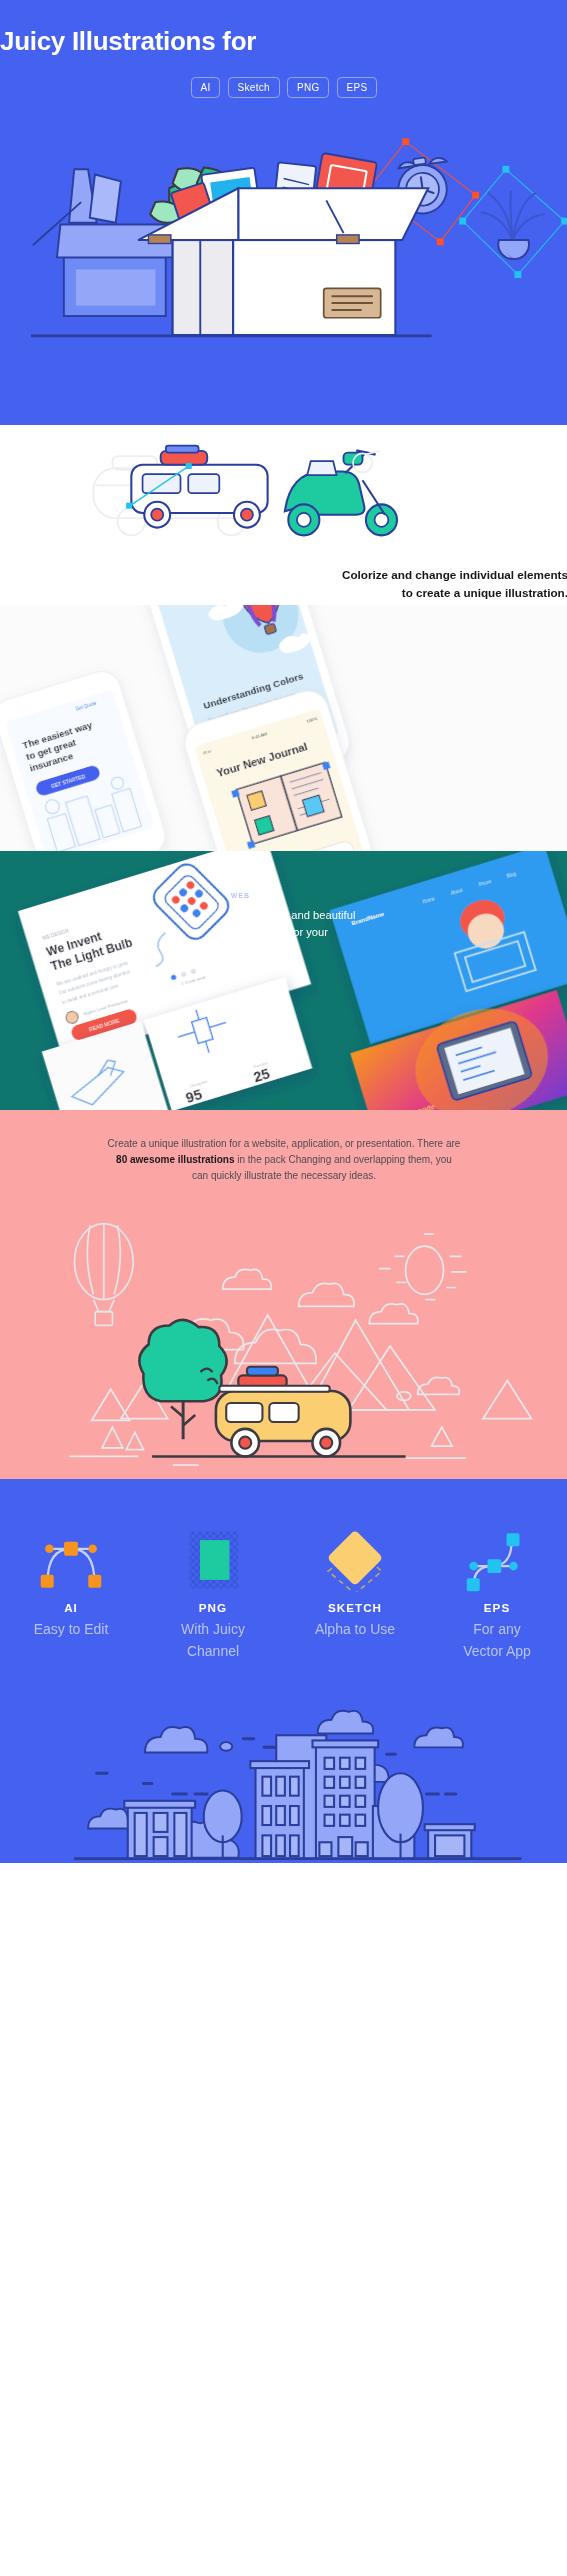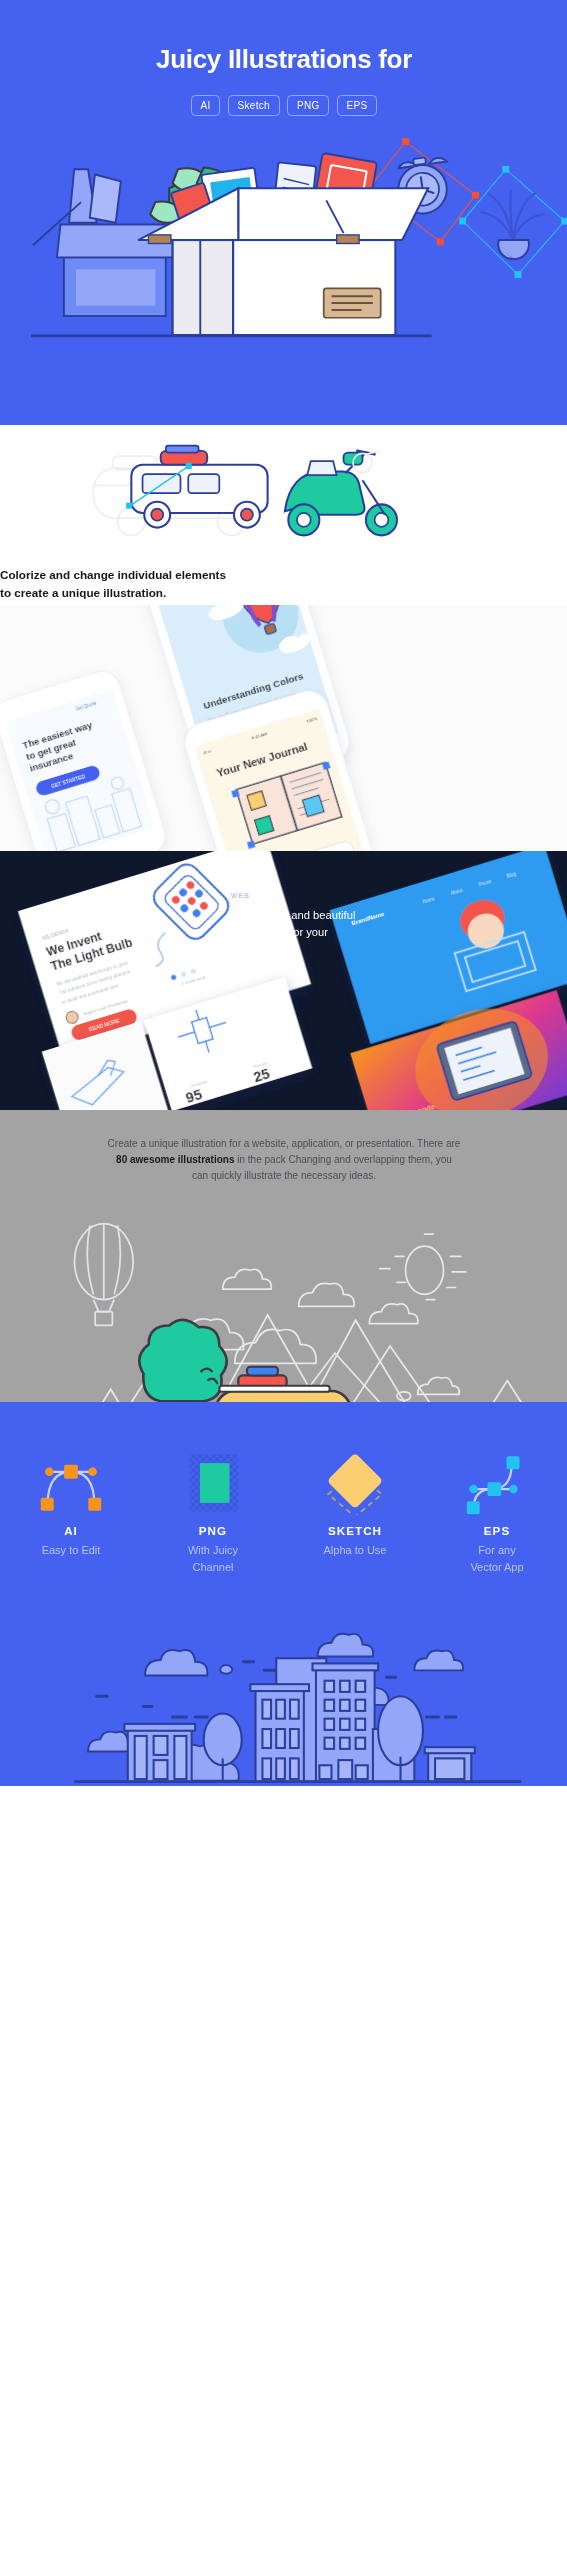--- a/index.html
+++ b/index.html
@@ -12,85 +12,85 @@
   }
   .page { width:568px; position:relative; }
 
   
   .hero {
     background:#4461ef;
     width:568px; height:425px;
     position:relative; overflow:hidden;
   }
   .hero-title {
-    color:#fff; text-align:center;
+    color:#fff; text-align:left;
     font-size:26px; line-height:1.28;
     font-weight:bold; letter-spacing:-0.3px;
-    padding-top:43px;
+    padding-top:25px;
   }
   .hero-badges {
     display:flex; justify-content:center; gap:7.8px;
     margin-top:19px;
   }
   .badge {
     border:1.1px solid #93a6f7; border-radius:4.3px;
     color:#ffffff; font-size:10px; font-weight:500;
     padding:3.5px 8.6px 4.3px; letter-spacing:0.3px;
   }
   .hero-art { position:absolute; left:0; top:138px; width:568px; height:287px; }
 
   
   .sec-van { background:#fff; width:568px; height:180px; position:relative; overflow:hidden;}
   .caption {
-    text-align:left; color:#16181c;
+    text-align:right; color:#16181c;
     font-size:11.7px; font-weight:bold; line-height:1.5;
   }
   .cap-van { padding-top:14px; }
   .van-art { position:absolute; left:0; top:0; width:568px; height:138px; }
 
   
   .sec-mobile {
     background:#fbfbfb; width:568px; height:246px;
     position:relative; overflow:hidden;
   }
   .eyebrow {
     font-size:6.5px; letter-spacing:1.4px; color:#a9adb5;
     font-weight:bold; text-transform:uppercase;
   }
   .blurb { font-size:11.2px; line-height:1.5; color:#31343b; }
   .mobile-text { position:absolute; left:339px; top:131px; width:155px; }
   .mobile-text .blurb { margin-top:7.8px; }
 
   
   .sec-web {
-    background:#0f172a; width:568px; height:259px;
+    background:#0f766e; width:568px; height:259px;
     position:relative; overflow:hidden;
   }
   .web-text { position:absolute; left:231px; top:41px; width:190px; }
   .web-text .eyebrow { color:#b6c2fa; }
   .web-text .blurb { color:#fff; margin-top:7.8px; }
 
   
-  .sec-land { background:#a3a3a3; width:568px; height:292px; position:relative; overflow:hidden; }
+  .sec-land { background:#fca5a5; width:568px; height:369px; position:relative; overflow:hidden; }
   .para {
     width:354px; margin:0 auto; padding-top:26px;
     text-align:center; font-size:10px; line-height:1.62; color:#4a4d54;
   }
   .para b { color:#17191d; font-weight:bold; }
   .land-art { position:absolute; left:0; top:93px; width:568px; height:319px; }
 
   
   .sec-fmt { background:#4461ef; width:568px; height:384px; position:relative; overflow:hidden; }
   .fmt-row {
     display:flex; padding-top:47px;
   }
   .fmt-col { width:142px; text-align:center; }
   .fmt-ico { height:67px; display:flex; align-items:center; justify-content:center; }
   .fmt-name { color:#fff; font-size:11.7px; font-weight:bold; letter-spacing:1px; margin-top:7.8px; }
-  .fmt-sub { color:#b8c4f9; font-size:11px; line-height:1.55; margin-top:5.2px; }
+  .fmt-sub { color:#b8c4f9; font-size:14px; line-height:1.55; margin-top:5.2px; }
   .city-art { position:absolute; left:0; bottom:0; width:568px; height:164px; }
 </style>
 </head>
 <body>
 
 <div class="page">
 
   <section class="hero">
     <h1 class="hero-title">
       <span>Juicy Illustrations for</span><br>

